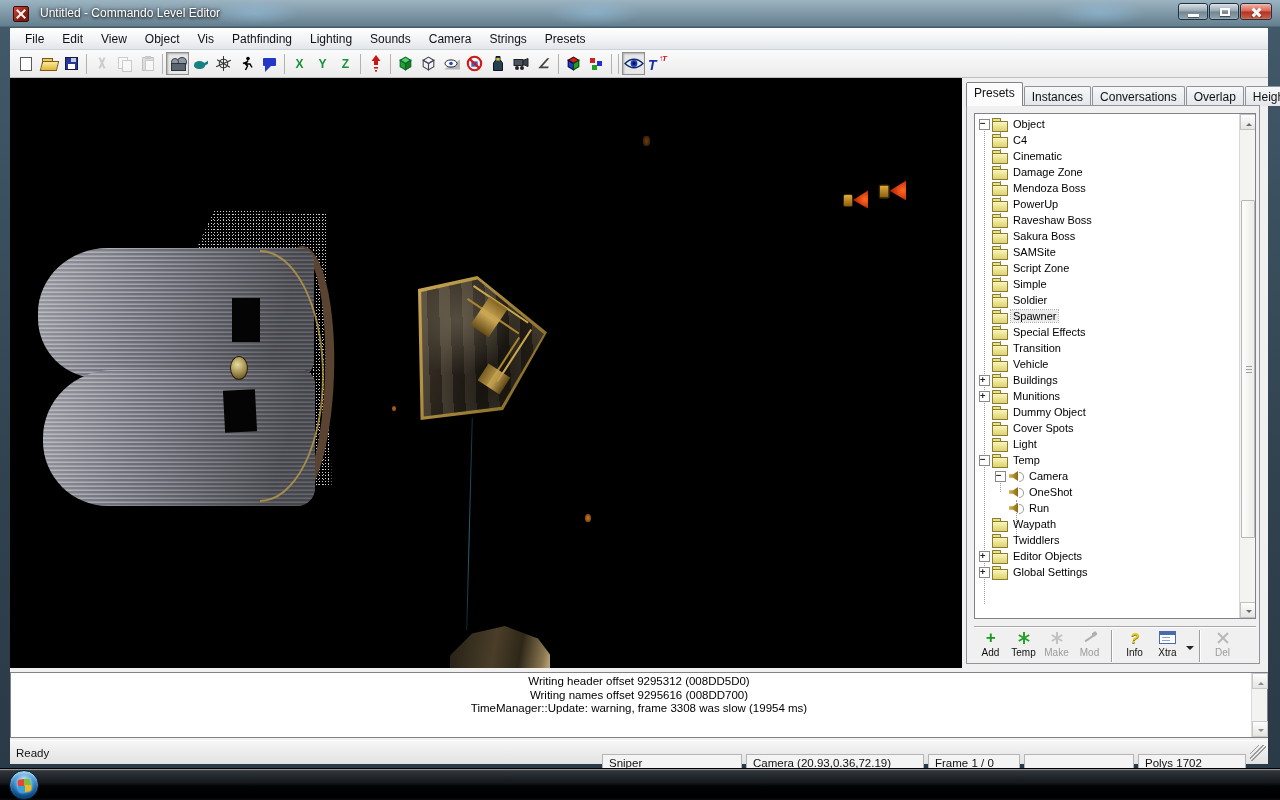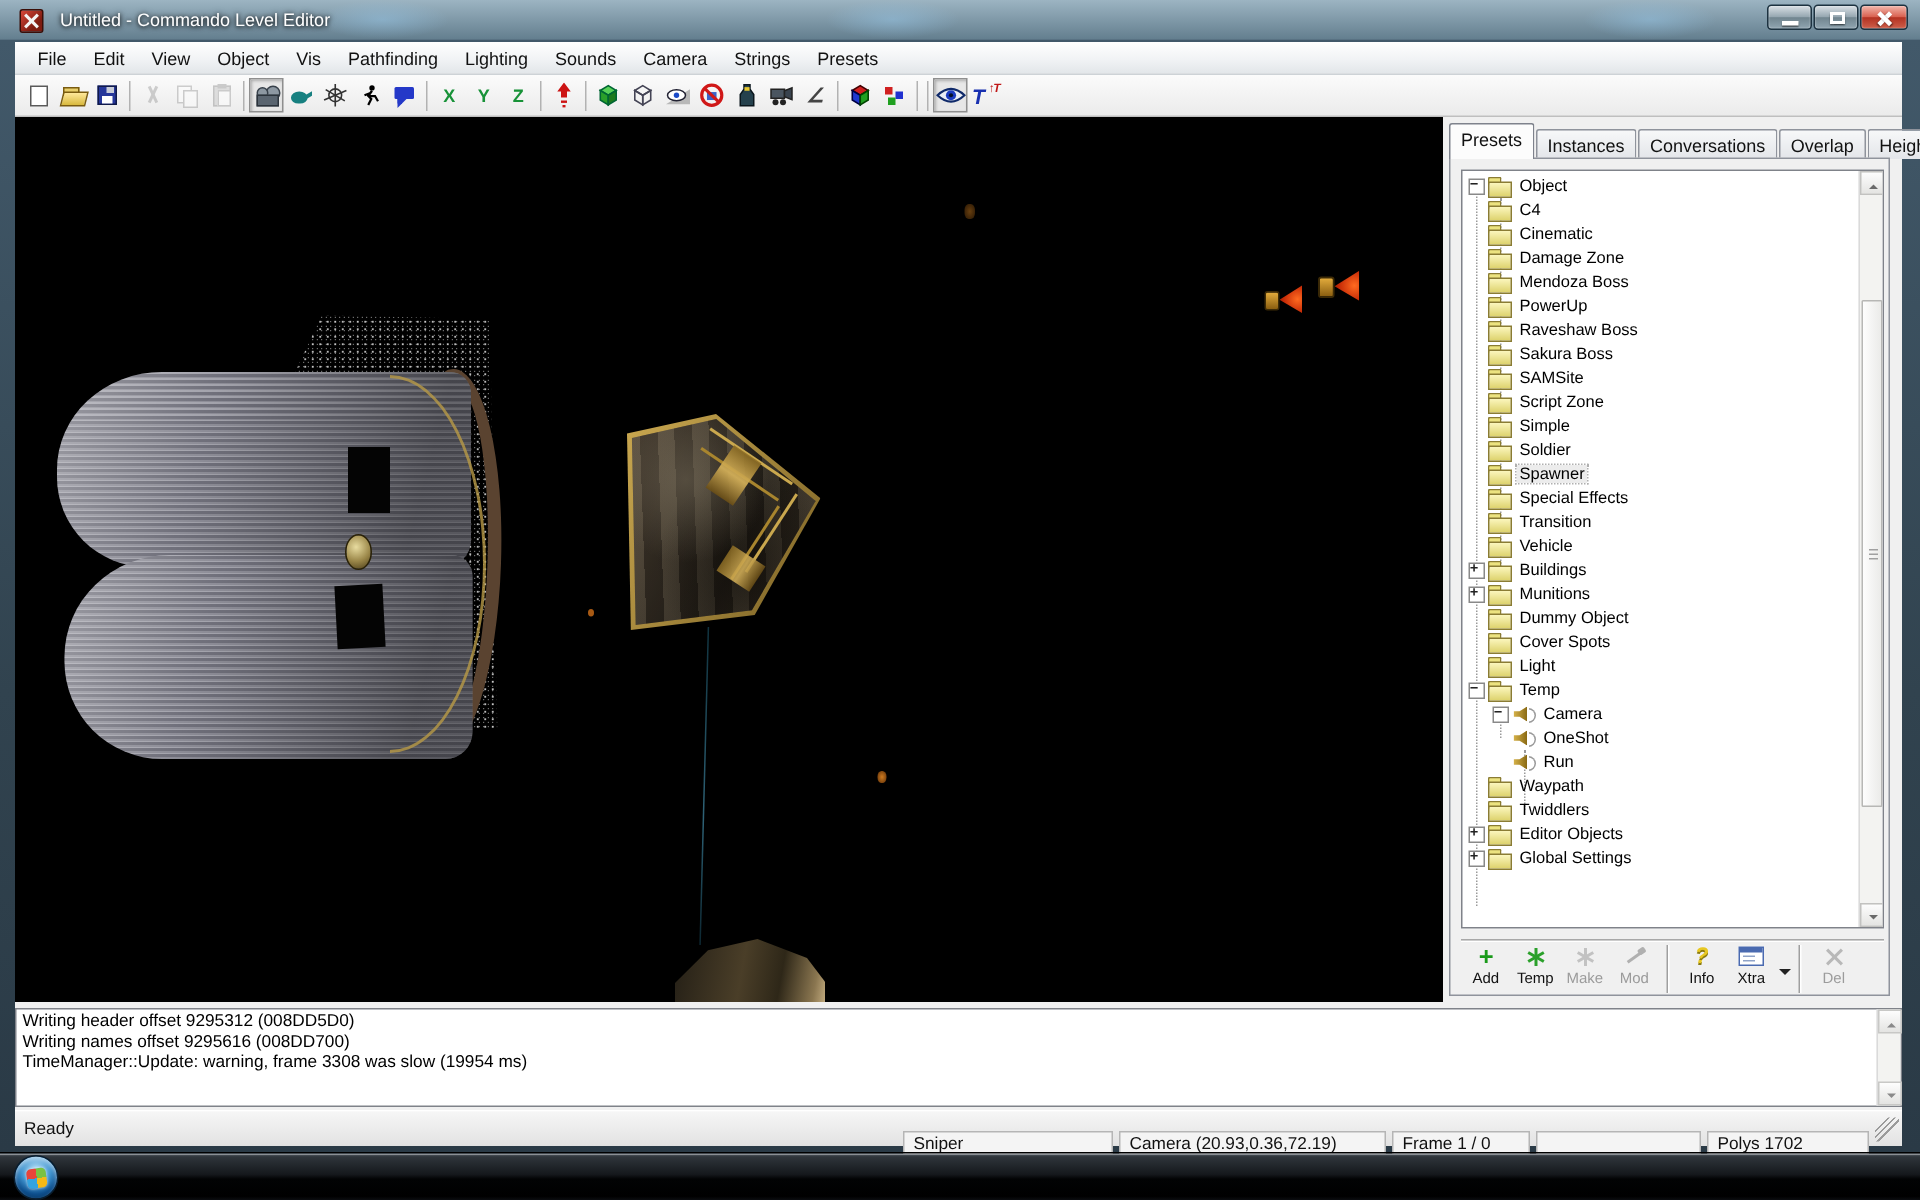--- a/index.html
+++ b/index.html
@@ -146,21 +146,21 @@
   .ico-xtra::before { content:""; position:absolute; left:0; top:0; width:15px; height:3px; background:#4a6ab0; }
   .ico-xtra::after { content:""; position:absolute; left:2px; top:5px; width:8px; height:1px; background:#8fa3c8; box-shadow:0 3px 0 #8fa3c8; }
   .drop { width:0; height:0; border:4px solid transparent; border-top-color:#222; margin:8px 0 0 2px; }
   .ico-del { position:relative; width:14px; height:14px; }
   .ico-del::before,.ico-del::after { content:""; position:absolute; left:6px; top:0; width:2px; height:14px; background:#b8b8b8; }
   .ico-del::before { transform:rotate(45deg);} .ico-del::after { transform:rotate(-45deg);}
 
   
   .log { position:absolute; left:10px; top:672px; width:1258px; height:66px; background:#fff; border:1px solid #7f8289; }
   .log .lline { font-size:11.5px; color:#000; padding:0 4px; line-height:13.5px; }
-  .log .lines { padding-top:2px; }
+  .log .lines { padding-top:2px;text-align:center; }
   .lsb { position:absolute; right:0; top:0; width:16px; height:64px; background:#f3f3f1; border-left:1px solid #dadada; }
   .lsb .ar { position:absolute; left:0; width:16px; height:16px; background:linear-gradient(#fdfdfd,#e4e4e2); border:1px solid #c8c8c6; }
   .lsb .ar::after { content:""; position:absolute; left:5px; border:3px solid transparent; }
   .lsb .ar.up::after { top:5px; border-bottom-color:#8a8a8a; }
   .lsb .ar.dn { bottom:0; } .lsb .ar.dn::after { top:7px; border-top-color:#8a8a8a; }
 
   
   .statusbar { position:absolute; left:10px; top:740px; width:1258px; height:24px;
     background:linear-gradient(#f6f6f6,#e2e2e2); border-top:1px solid #fff; display:flex; align-items:center; font-size:11.5px; color:#111; }
   .smsg { flex:1; padding-left:6px; }

